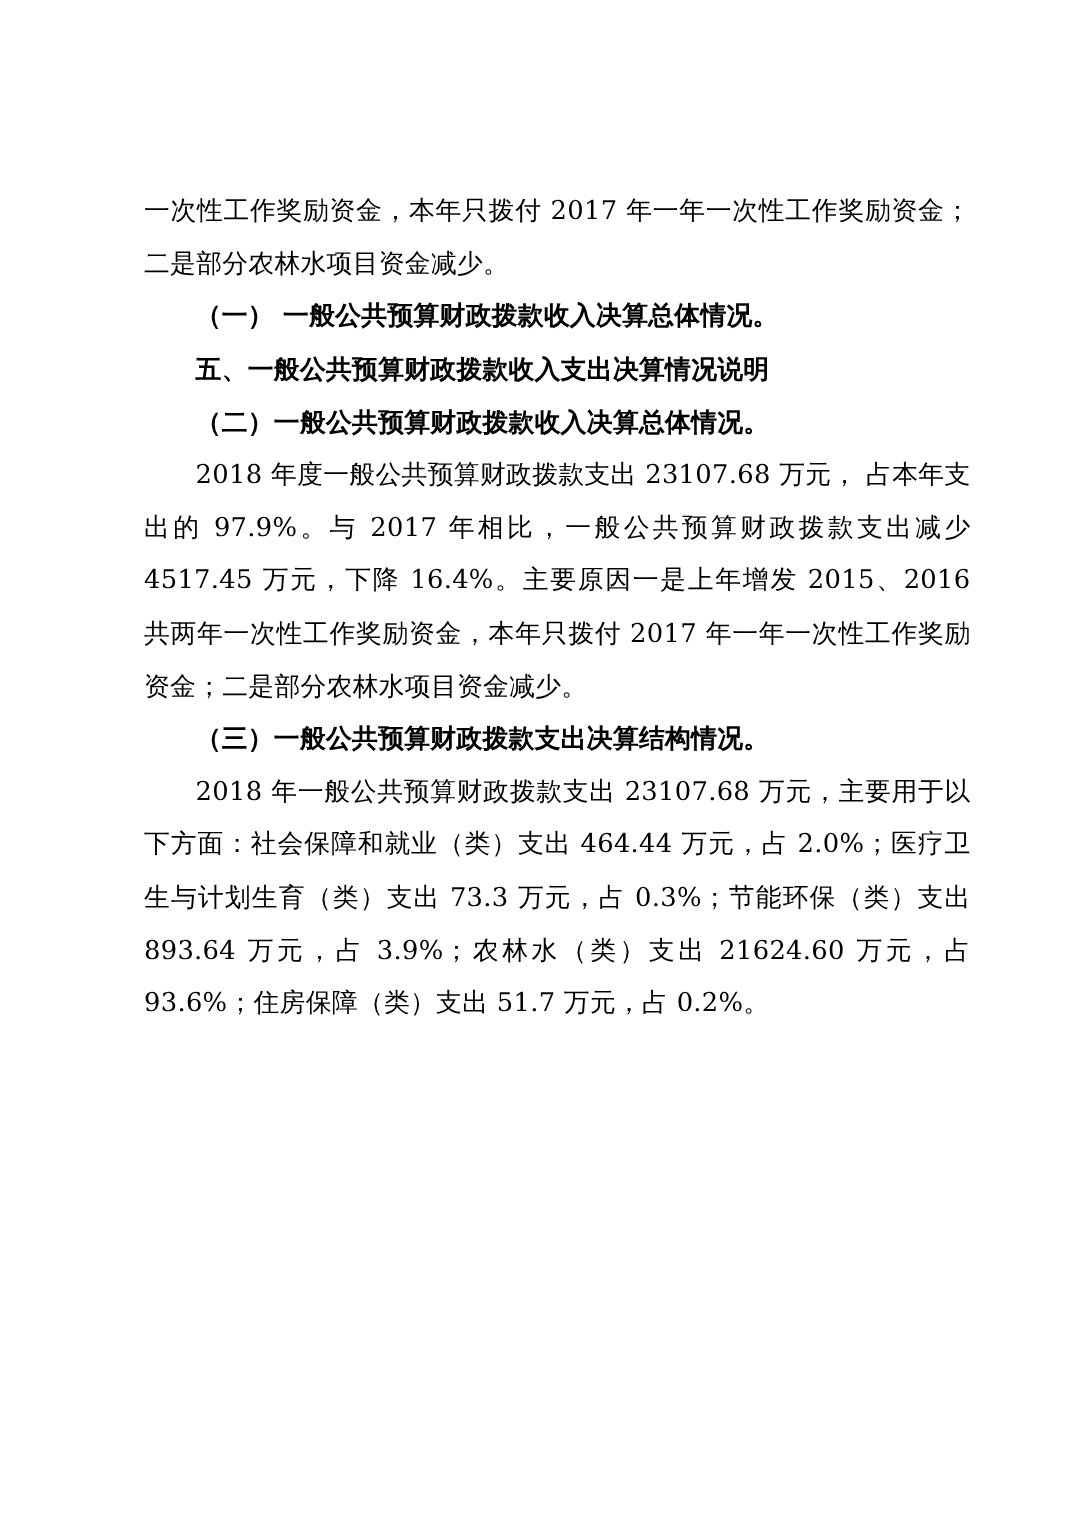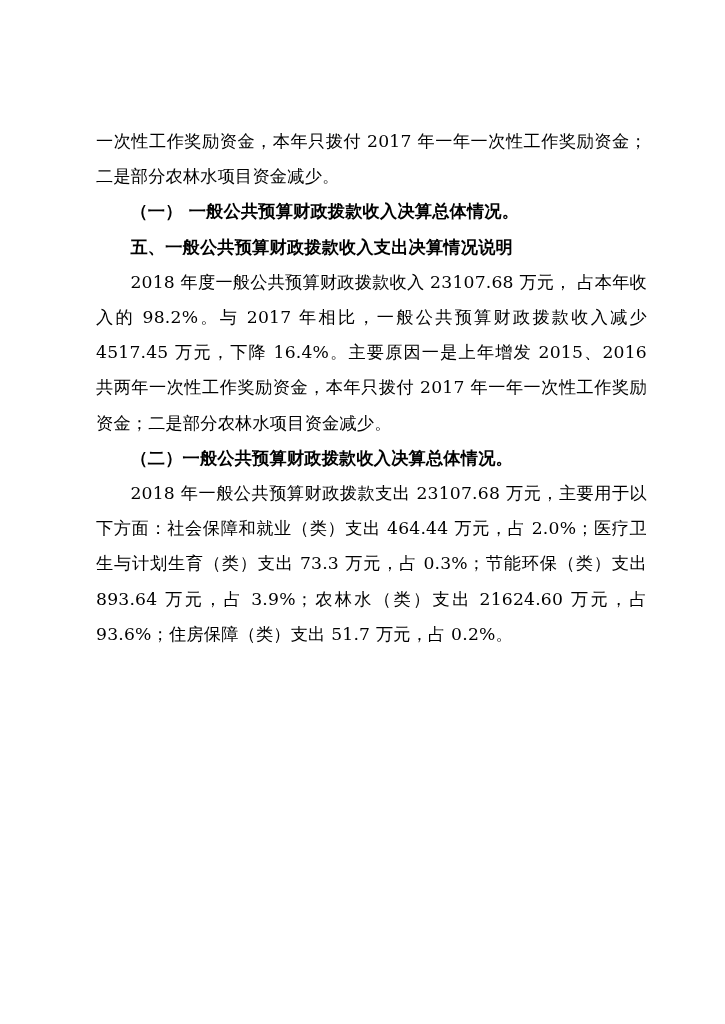--- a/index.html
+++ b/index.html
@@ -57,24 +57,25 @@
 
 <div class="page">
   <div class="doc-body">
 
     <p class="para">一次性工作奖励资金，本年只拨付 2017 年一年一次性工作奖励资金；二是部分农林水项目资金减少。</p>
 
     <p class="indent2 heading">（一） 一般公共预算财政拨款收入决算总体情况。</p>
 
     <p class="indent2 heading">五、一般公共预算财政拨款收入支出决算情况说明</p>
 
-    <p class="indent2">2018 年度一般公共预算财政拨款收入 23107.68 万元， 占本年收入的 98.2%。与 2017 年相比，一般公共预算财政拨款收入减少 4517.45 万元，下降 16.4%。主要原因一是上年增发 2015、2016 共两年一次性工作奖励资金，本年只拨付 2017 年一年一次性工作奖励资金；二是部分农林水项目资金减少。</p>
 
     <p class="indent2 heading">（二）一般公共预算财政拨款收入决算总体情况。</p>
 
+    <p class="indent2">2018 年度一般公共预算财政拨款支出 23107.68 万元， 占本年支出的 97.9%。与 2017 年相比，一般公共预算财政拨款支出减少 4517.45 万元，下降 16.4%。主要原因一是上年增发 2015、2016 共两年一次性工作奖励资金，本年只拨付 2017 年一年一次性工作奖励资金；二是部分农林水项目资金减少。</p>
 
+    <p class="indent2 heading">（三）一般公共预算财政拨款支出决算结构情况。</p>
 
     <p class="indent2"><span>2018 年一般公共预算财政拨款支出 23107.68 万元，主要用于以下方面：</span><span class="bold">社会保障和就业（类）</span><span>支出 464.44 万元，占 2.0%；</span><span class="bold">医疗卫生与计划生育（类）</span><span>支出 73.3 万元，占 0.3%；</span><span class="bold">节能环保（类）</span><span>支出 893.64 万元，占 3.9%；</span><span class="bold">农林水（类）</span><span>支出 21624.60 万元，占 93.6%；</span><span class="bold">住房保障（类）</span><span>支出 51.7 万元，占 0.2%。</span></p>
 
 
   </div>
 
 </div>
 
 </body></html>

